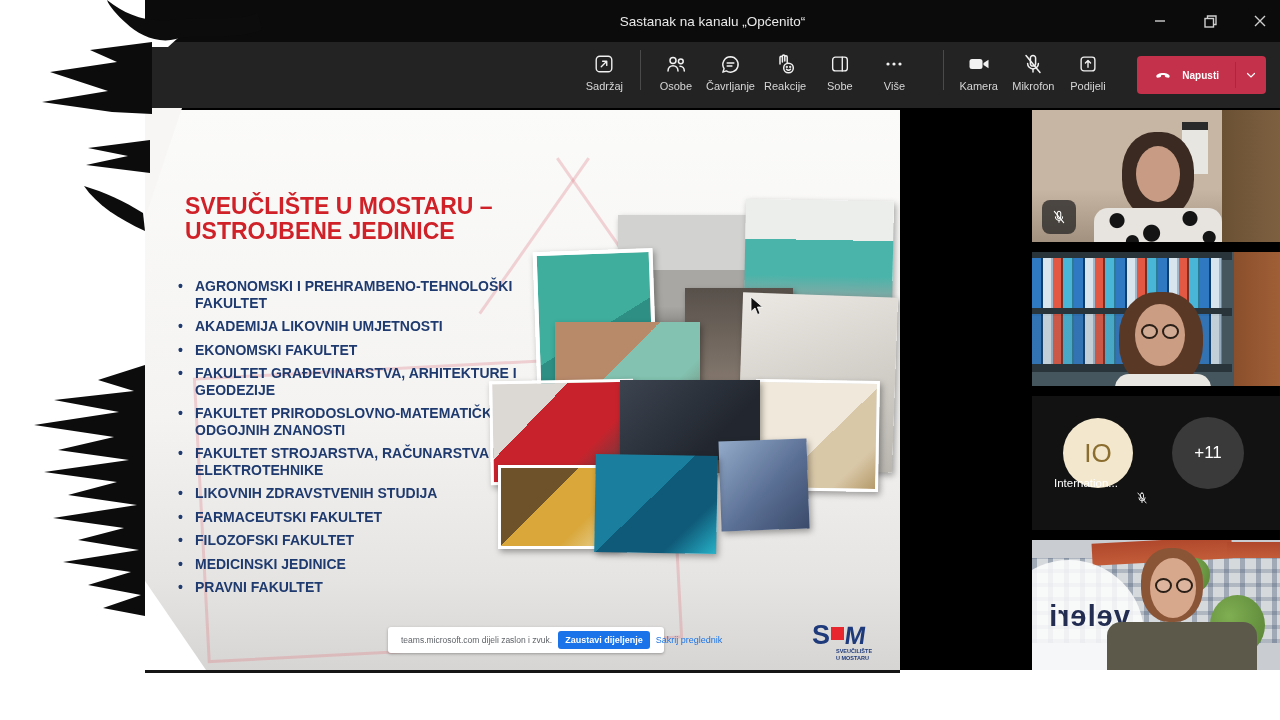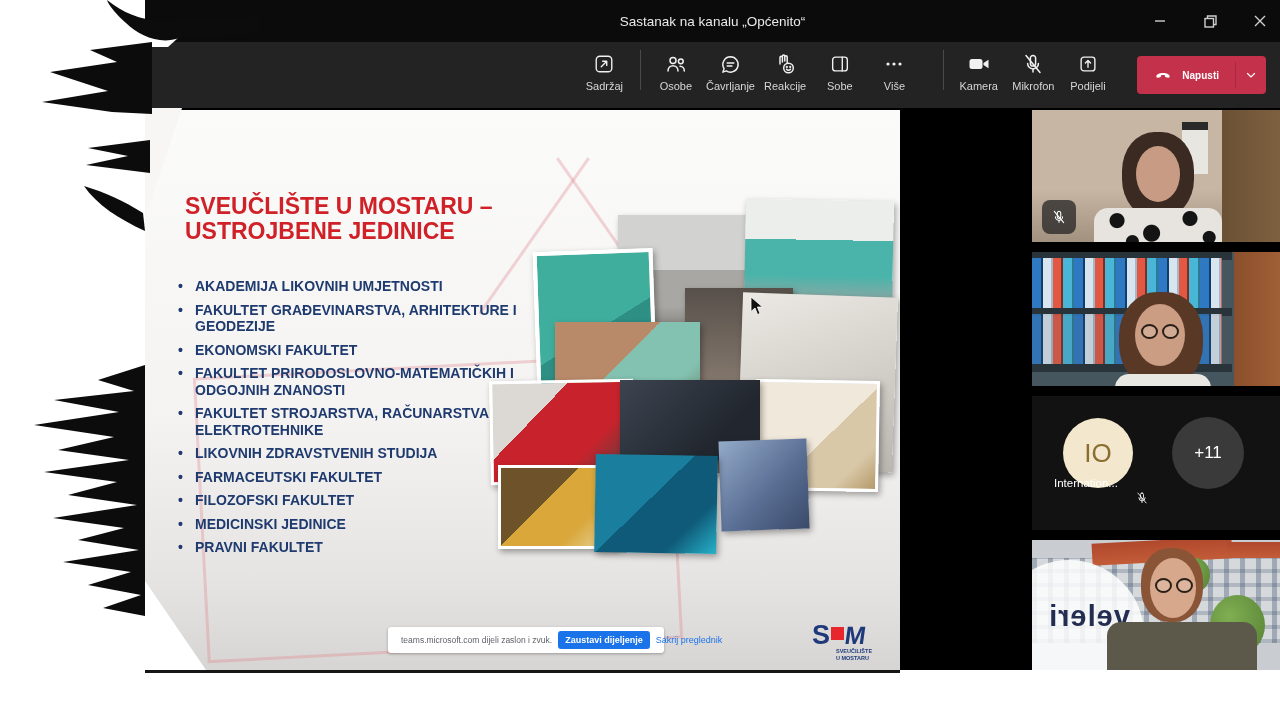--- a/index.html
+++ b/index.html
@@ -271,23 +271,24 @@
     <div class="wm" style="left:60px;top:255px;width:470px;height:280px;transform:rotate(-3deg);"></div>
     <div class="wm" style="left:390px;top:30px;width:3px;height:190px;border-width:0 3px 0 0;transform:rotate(35deg);"></div>
     <div class="wm" style="left:470px;top:30px;width:3px;height:190px;border-width:0 0 0 3px;transform:rotate(-35deg);"></div>
 
     <div id="slide-title">
       <div>SVEUČLIŠTE U MOSTARU –</div>
       <div>USTROJBENE JEDINICE</div>
     </div>
 
     <ul id="bullet-list">
+        <li>AGRONOMSKI I PREHRAMBENO-TEHNOLOŠKI FAKULTET</li>
         <li>AKADEMIJA LIKOVNIH UMJETNOSTI</li>
+        <li>EKONOMSKI FAKULTET</li>
         <li>FAKULTET GRAĐEVINARSTVA, ARHITEKTURE I GEODEZIJE</li>
-        <li>EKONOMSKI FAKULTET</li>
         <li>FAKULTET PRIRODOSLOVNO-MATEMATIČKIH I ODGOJNIH ZNANOSTI</li>
         <li>FAKULTET STROJARSTVA, RAČUNARSTVA I ELEKTROTEHNIKE</li>
         <li>LIKOVNIH ZDRAVSTVENIH STUDIJA</li>
         <li>FARMACEUTSKI FAKULTET</li>
         <li>FILOZOFSKI FAKULTET</li>
         <li>MEDICINSKI JEDINICE</li>
         <li>PRAVNI FAKULTET</li>
       </ul>
 
     <div id="collage">

